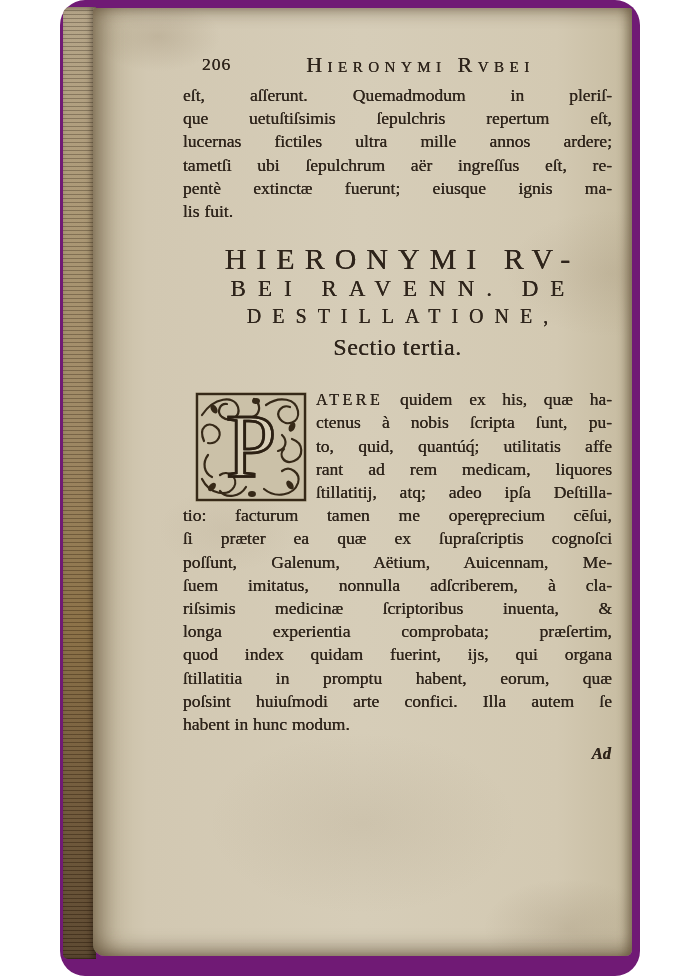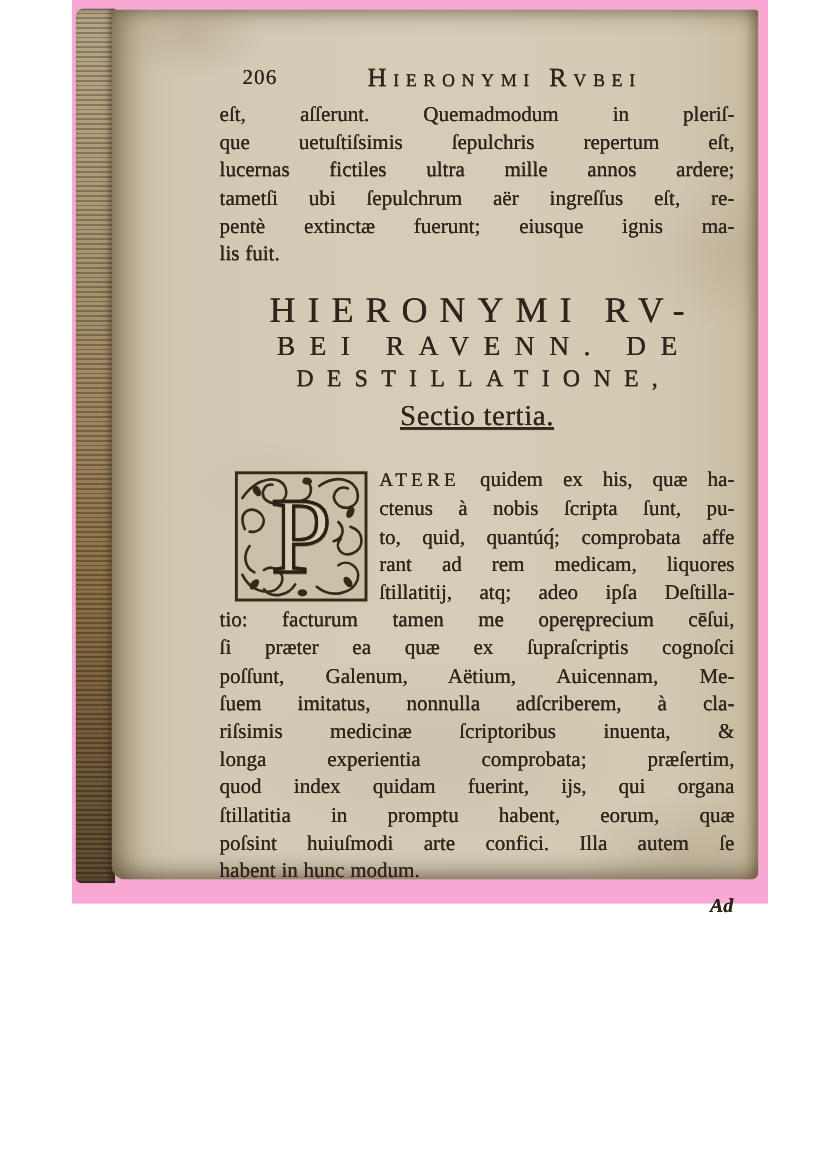--- a/index.html
+++ b/index.html
@@ -9,22 +9,23 @@
     height: 976px;
     background: #ffffff;
     overflow: hidden;
     font-family: "Liberation Serif", "DejaVu Serif", serif;
   }
   .scan {
     position: absolute;
     left: 60px;
     top: 0;
     width: 580px;
-    height: 753px;
-    background: #f9a8d4;
+    height: 976px;
+    background: #701a75;
+    border-radius: 25px;
   }
   .edge-strip {
     position: absolute;
     left: 3px;
     top: 7px;
     bottom: 17px;
     width: 33px;
     border-radius: 7px 0 0 5px;
     background:
       repeating-linear-gradient(0deg, rgba(25,16,8,.25) 0 1.5px, rgba(255,240,205,.07) 1.5px 4px),
@@ -72,21 +73,21 @@
     line-height: 23.2px;
     text-align: justify;
     text-align-last: justify;
     word-spacing: .5px;
   }
   .ln.plain { text-align: left; text-align-last: left; }
   .heading { margin-top: 20px; text-align: center; }
   .h1 { font-size: 30px; line-height: 31px; letter-spacing: 10px; padding-left: 10px; }
   .h2 { font-size: 23px; line-height: 29px; letter-spacing: 12px; padding-left: 12px; margin-top: 0; }
   .h3 { font-size: 20px; line-height: 26px; letter-spacing: 11px; padding-left: 11px; }
-  .hsub { font-size: 24px; line-height: 30px; letter-spacing: .5px; margin-top: 3px; text-decoration: underline; }
+  .hsub { font-size: 24px; line-height: 30px; letter-spacing: .5px; margin-top: 3px; }
   .para2 { margin-top: 26px; position: relative; }
   .dropcap {
     position: absolute; left: 11px; top: 3px;
     width: 114px; height: 112px;
   }
   .side-ln { margin-left: 133px; }
   .opening-caps { letter-spacing: 3.5px; font-size: 16px; margin-top: 36px; }
   .catchword {
     text-align: right;
     font-style: italic;
@@ -152,21 +153,21 @@
             </g>
             <text x="57" y="86" text-anchor="middle" font-size="90" font-family="Liberation Serif, DejaVu Serif, serif" fill="#d8cfb8" stroke="#2c2013" stroke-width="2.6">P</text>
           </svg>
         </div>
 
         <div class="ln side-ln">
           <span class="opening-caps">ATERE</span><span> quidem ex his, quæ ha-</span>
         </div>
         <div>
             <div class="ln side-ln">ctenus à nobis ſcripta ſunt, pu-</div>
-            <div class="ln side-ln">to, quid, quantúq́; comprobata affe</div>
+            <div class="ln side-ln">to, quid, quantúq́; utilitatis affe</div>
             <div class="ln side-ln">rant ad rem medicam, liquores</div>
             <div class="ln side-ln">ſtillatitij, atq; adeo ipſa Deſtilla-</div>
           </div>
         <div>
             <div class="ln">tio: facturum tamen me operęprecium cēſui,</div>
             <div class="ln">ſi præter ea quæ ex ſupraſcriptis cognoſci</div>
             <div class="ln">poſſunt, Galenum, Aëtium, Auicennam, Me-</div>
             <div class="ln">ſuem imitatus, nonnulla adſcriberem, à cla-</div>
             <div class="ln">riſsimis medicinæ ſcriptoribus inuenta, &amp;</div>
             <div class="ln">longa experientia comprobata; præſertim,</div>

